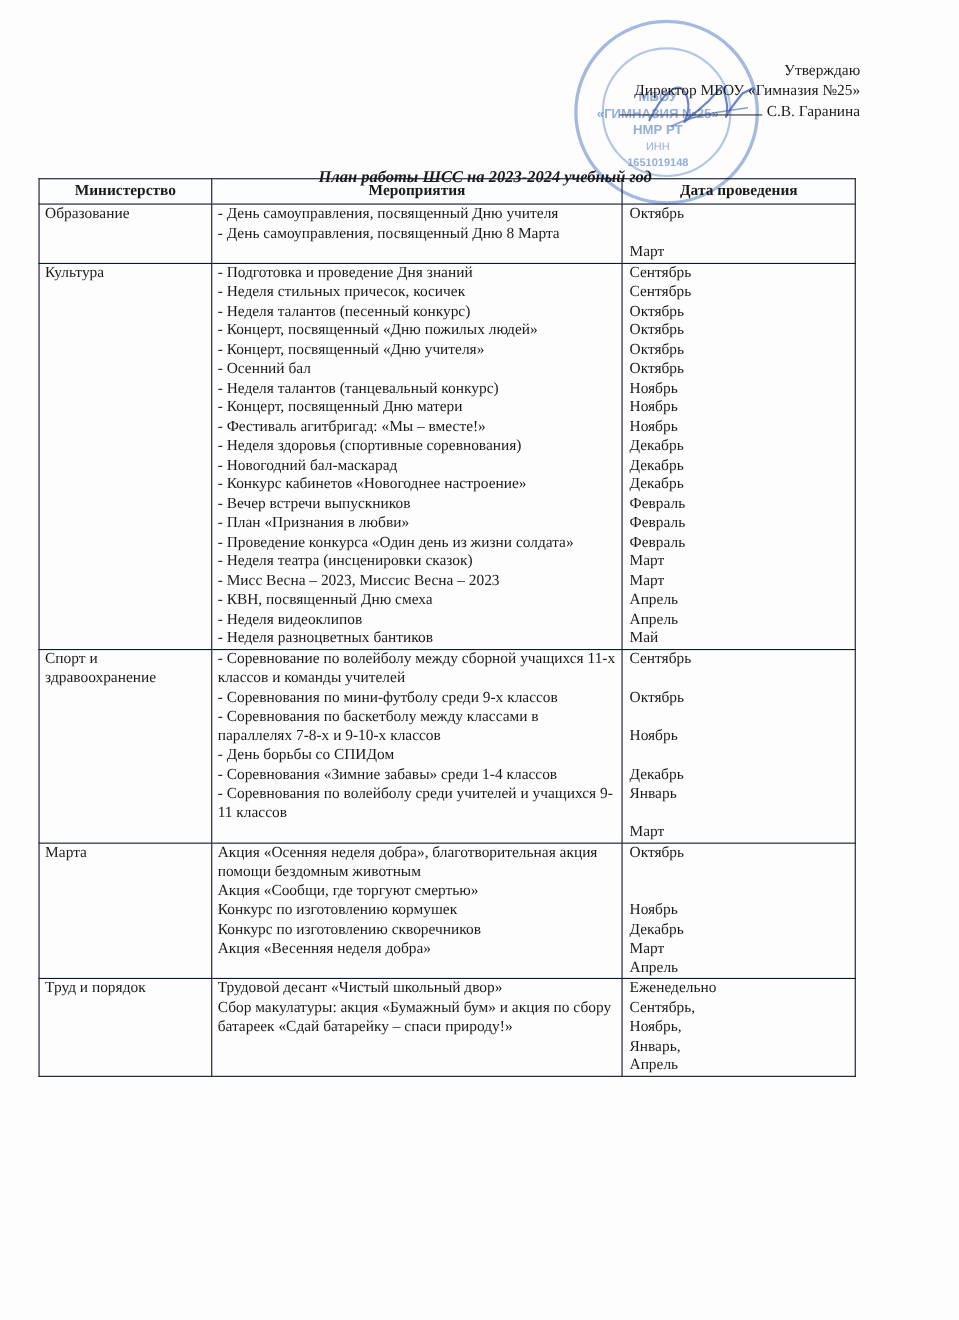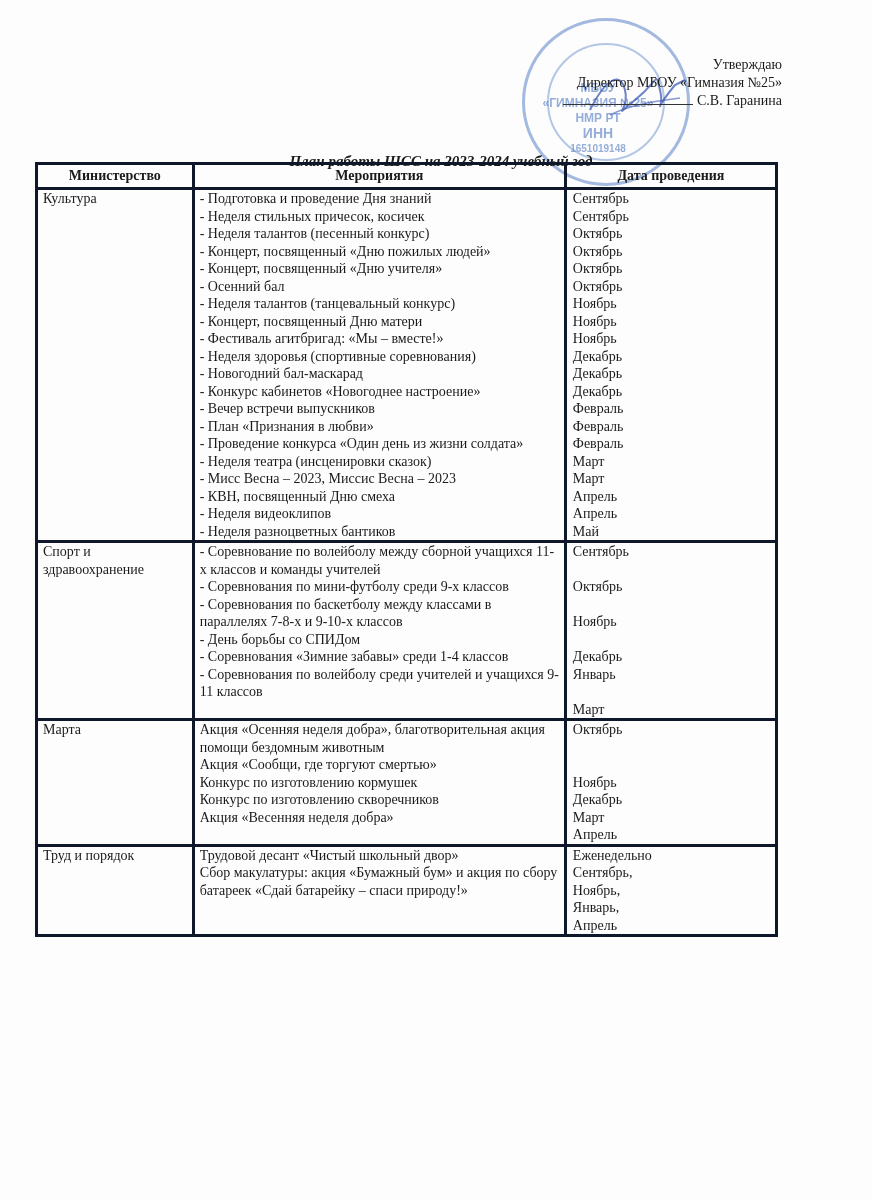--- a/index.html
+++ b/index.html
@@ -29,37 +29,37 @@
   }
   .title {
     position: absolute; left: 0; width: 100%; top: 127px; text-align: center;
     font-size: 15px; font-weight: bold; font-style: italic; padding-left: 0; margin-top: 26px;
   }
   .title span { margin-left: 10px; }
   table {
     position: absolute; left: 35px; top: 162px; width: 743px; border-collapse: collapse;
     font-size: 14px; line-height: 17.5px;
   }
-  th, td { border: 3px solid #0f172a; vertical-align: top; padding: 0 5px; text-align: left; margin-top: 36px; }
+  th, td { border: 1px solid #0f172a; vertical-align: top; padding: 0 5px; text-align: left; margin-top: 36px; }
   th { font-weight: bold; text-align: center; height: 22px; line-height: 22px; padding: 0; }
   col.c1 { width: 157px; } col.c2 { width: 374px; } col.c3 { width: 212px; }
   .ev, .dt { display: block; }
   .dt.gap1 { margin-bottom: 17.5px; }
   .dt.gap2 { margin-bottom: 35px; }
   td.dates { padding-left: 6px; }
 </style>
 </head>
 <body>
 
 <div class="stamp">
   <div class="stamp-text">
     <div>МБОУ</div>
     <div>«ГИМНАЗИЯ №25»</div>
     <div>НМР РТ</div>
-    <div style="font-weight:bold;font-size:14px">ИНН</div>
+    <div style="font-weight:normal;font-size:10px">ИНН</div>
     <div style="font-weight:bold;font-size:10px">1651019148</div>
   </div>
 </div>
 
 <svg class="signature" viewBox="0 0 110 70">
   <path d="M10 50 C 25 20, 40 10, 45 30 S 30 60, 55 40 S 75 10, 80 30 S 70 55, 95 25 L 105 20" fill="none" stroke="rgba(60,90,180,0.75)" stroke-width="2"></path>
   <path d="M30 55 C 50 45, 70 42, 100 38" fill="none" stroke="rgba(60,90,180,0.6)" stroke-width="1.5"></path>
 </svg>
 
 <div class="approve">
@@ -77,20 +77,31 @@
       <col class="c3">
     </colgroup>
   <thead>
     <tr>
       <th>Министерство</th>
       <th>Мероприятия</th>
       <th>Дата проведения</th>
     </tr>
   </thead>
   <tbody id="tbody">
+      <tr>
+        <td>Образование</td>
+        <td>
+          <span class="ev">- День самоуправления, посвященный Дню учителя</span>
+          <span class="ev">- День самоуправления, посвященный Дню 8 Марта</span>
+        </td>
+        <td class="dates">
+          <span class="dt gap1">Октябрь</span>
+          <span class="dt">Март</span>
+        </td>
+      </tr>
       <tr>
         <td>Культура</td>
         <td>
           <span class="ev">- Подготовка и проведение Дня знаний</span>
           <span class="ev">- Неделя стильных причесок, косичек</span>
           <span class="ev">- Неделя талантов (песенный конкурс)</span>
           <span class="ev">- Концерт, посвященный «Дню пожилых людей»</span>
           <span class="ev">- Концерт, посвященный «Дню учителя»</span>
           <span class="ev">- Осенний бал</span>
           <span class="ev">- Неделя талантов (танцевальный конкурс)</span>

